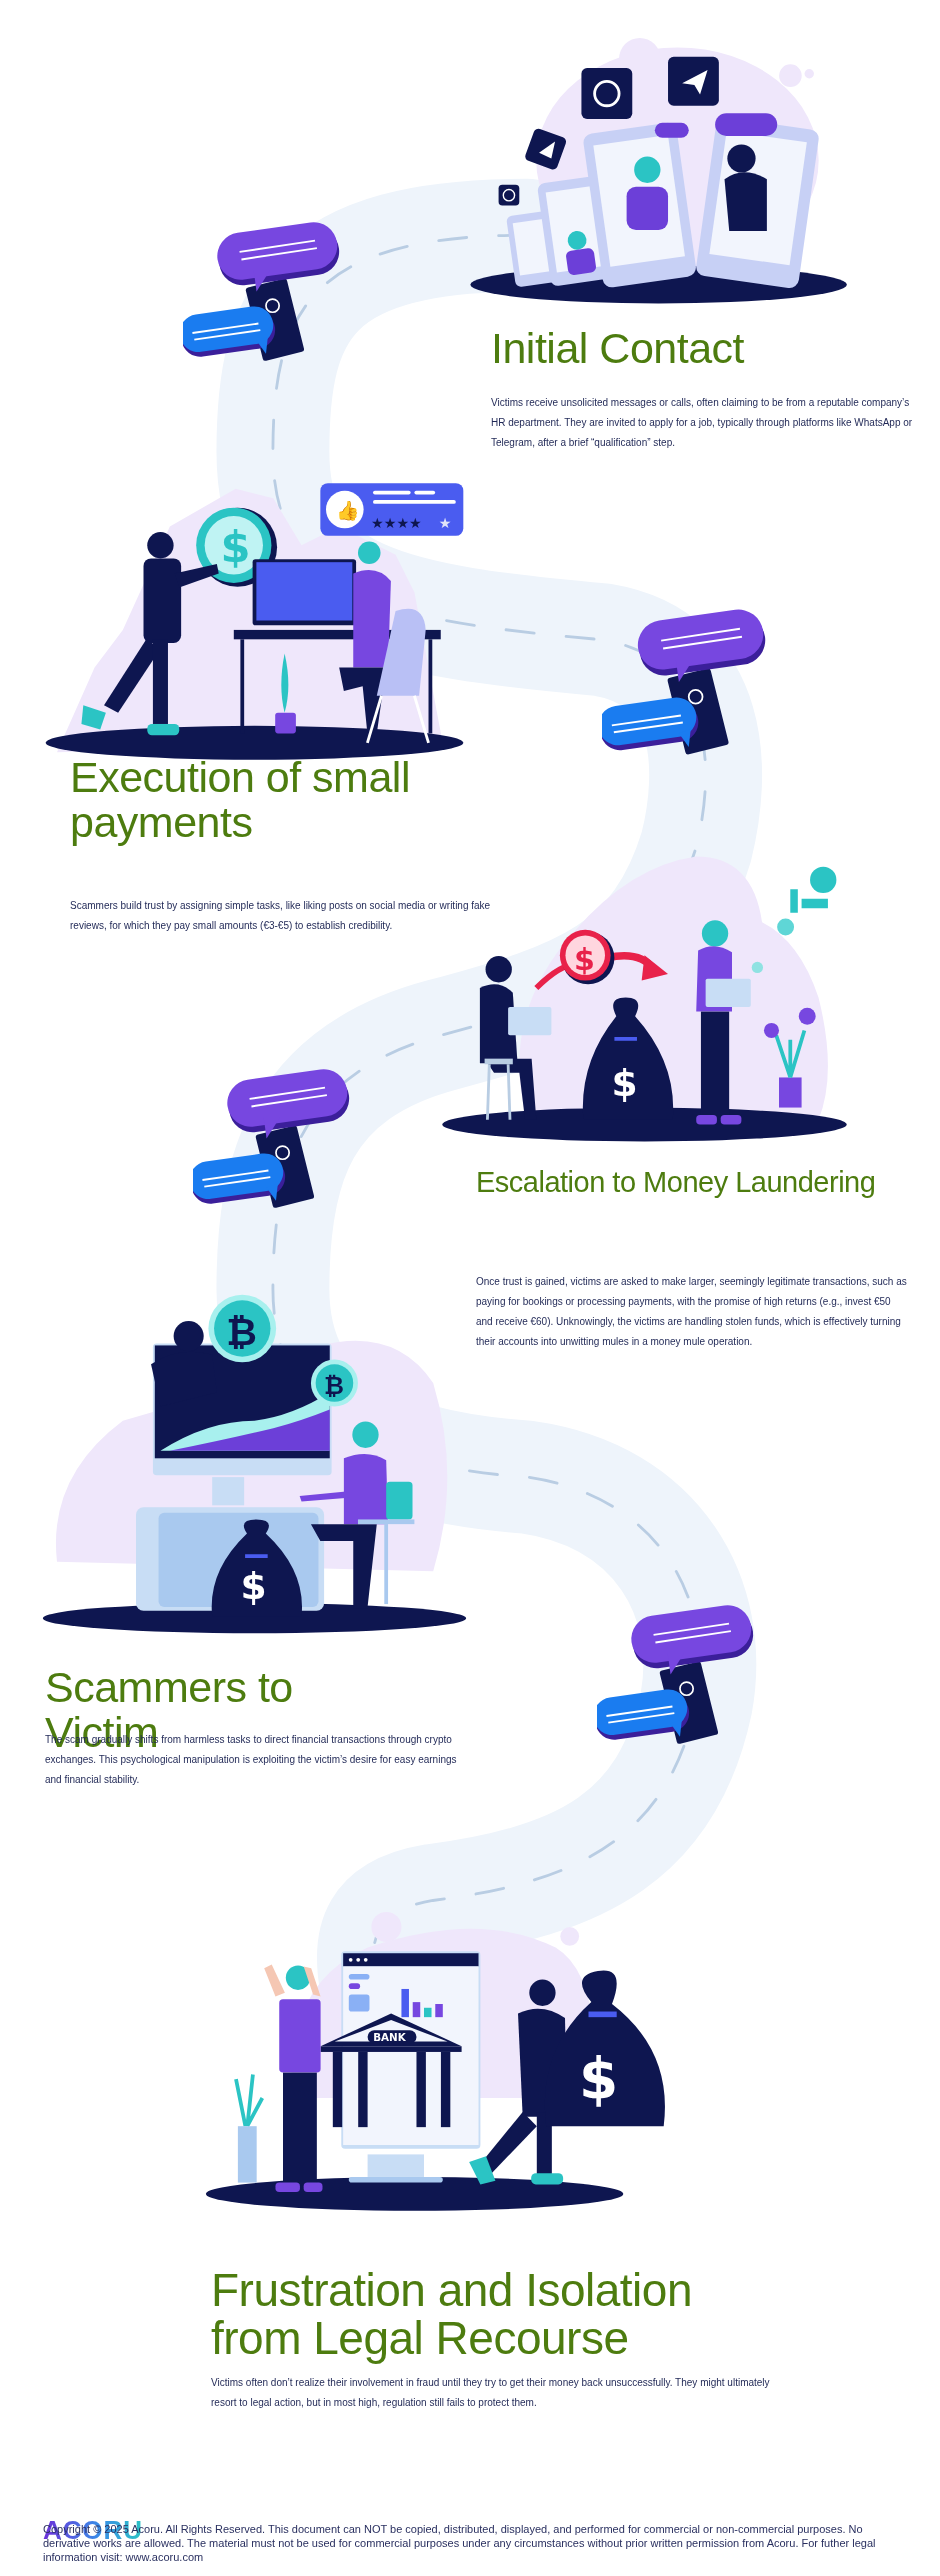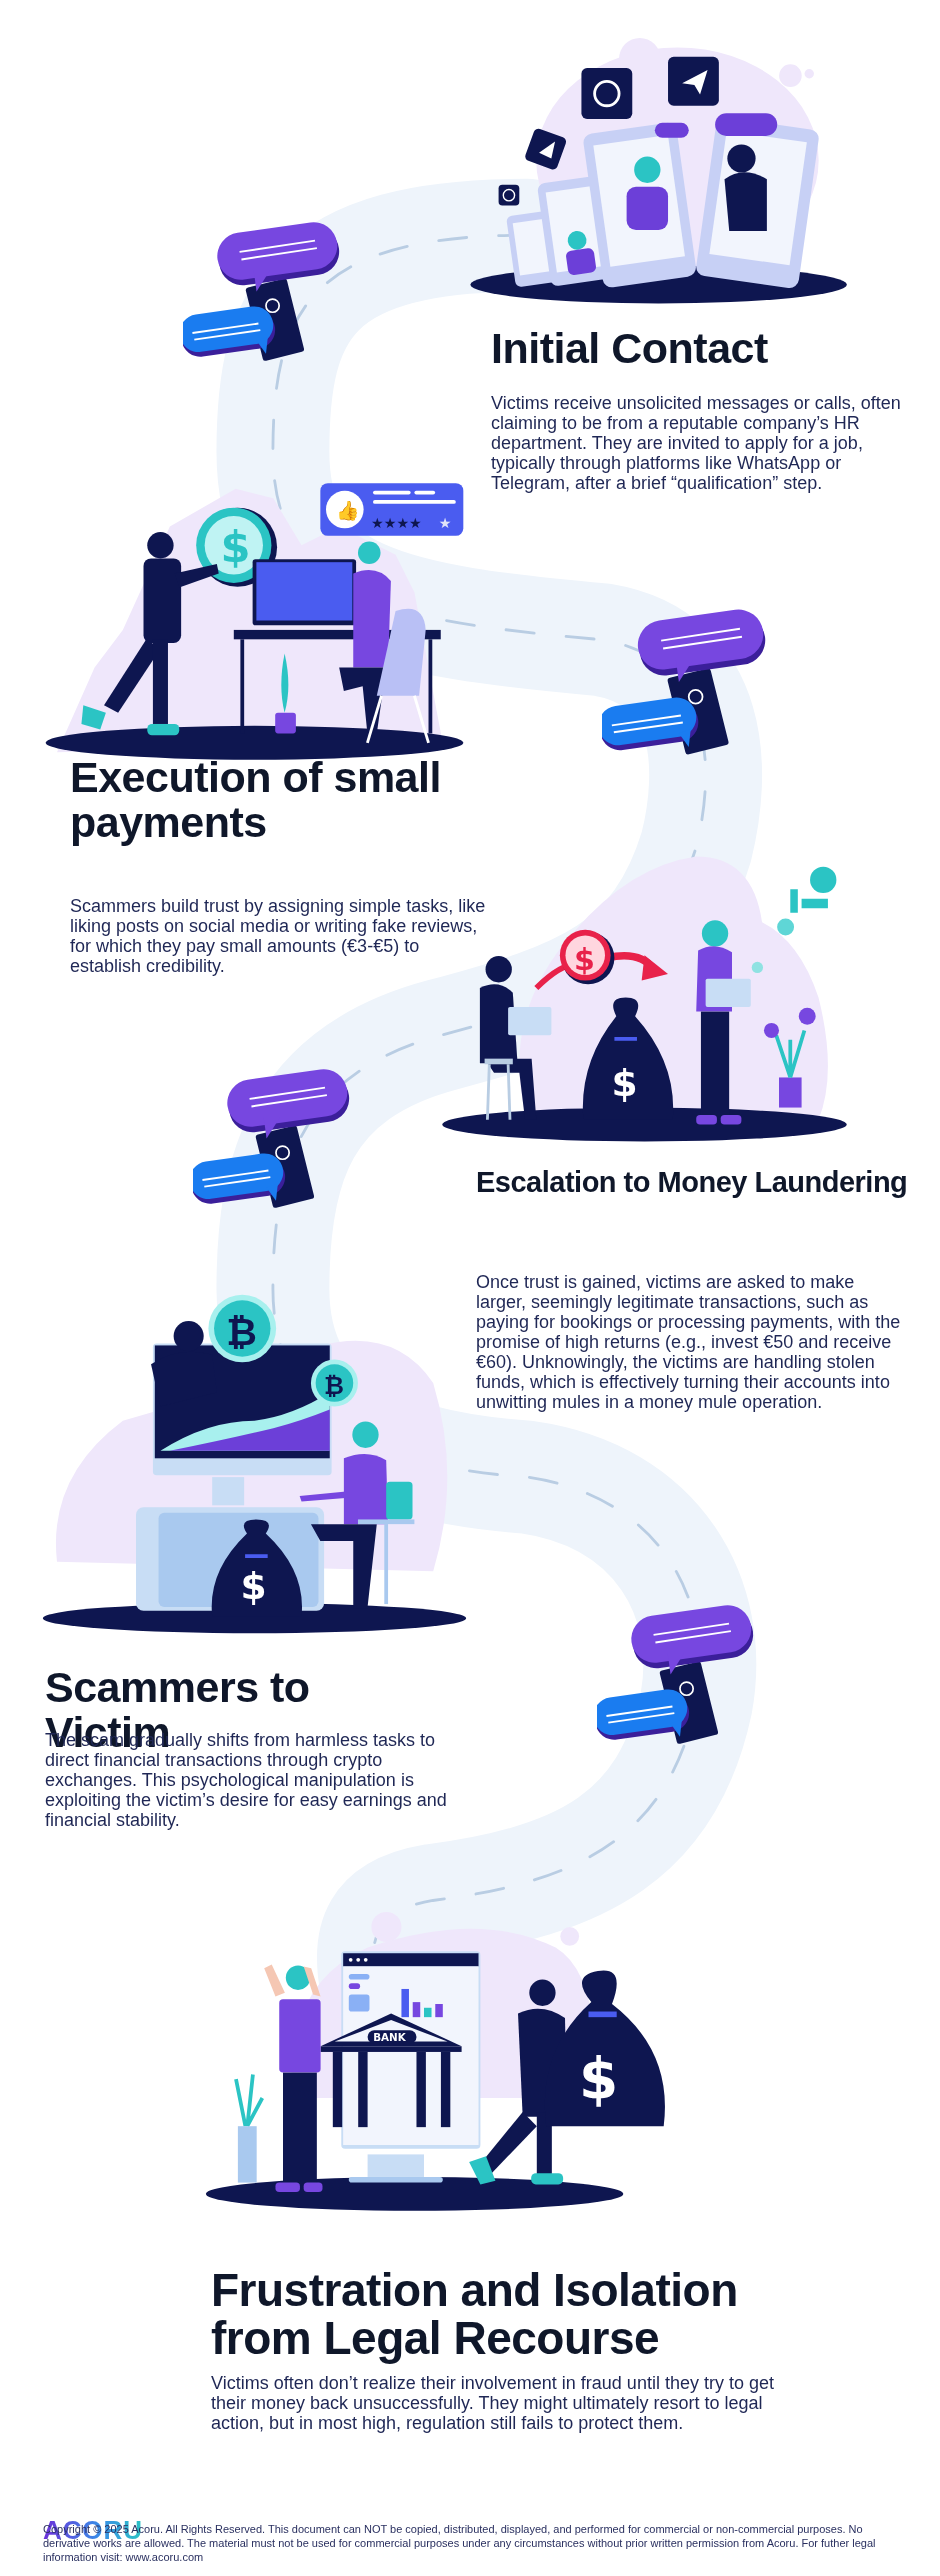--- a/index.html
+++ b/index.html
@@ -1,20 +1,20 @@
 <!DOCTYPE html>
 <html style="font-size:15px"><head>
 <meta charset="utf-8">
 <style>
   * { box-sizing: border-box; margin: 0; padding: 0; }
   html, body { width: 941px; background: #ffffff; }
   body { position: relative; height: 2576px; overflow: hidden; font-family: "Liberation Sans", "DejaVu Sans", sans-serif; color: #0e1650; }
   svg.road { position: absolute; left: 0; top: 0; width: 941px; height: 2576px; }
-  .title { position: absolute; font-weight: 700; color: #0f172a; letter-spacing: -0.5px; line-height: 1.05; }
-  .desc { position: absolute; font-size: 18px; line-height: 20px; color: #1f2755; }
+  .title { position: absolute; font-weight: 400; color: #4d7c0f; letter-spacing: -0.5px; line-height: 1.05; }
+  .desc { position: absolute; font-size: 10px; line-height: 20px; color: #1f2755; }
   .illus { position: absolute; }
   .bubble-group { position: absolute; }
   .footer-logo { position: absolute; left: 43px; top: 2487px; font-weight: 700; font-size: 26px; letter-spacing: 0.9px; margin-top: 28px; }
   .footer-text { position: absolute; left: 43px; top: 2522px; width: 856px; font-size: 11px; line-height: 14px; color: #2a3060; }
 </style>
 </head>
 <body>
 
 <svg class="road" viewBox="0 0 1000 2738">
   <path d="M 560 250 C 330 250, 290 330, 290 480 C 290 640, 420 660, 640 680 C 760 700, 760 820, 740 900 C 700 1030, 620 1060, 470 1100 C 320 1140, 290 1240, 290 1370 C 290 1520, 420 1560, 560 1570 C 700 1590, 760 1700, 740 1810 C 710 1950, 620 2000, 460 2020 C 400 2030, 390 2060, 400 2110" fill="none" stroke="#eef4fb" stroke-width="120" stroke-linecap="round"></path>

